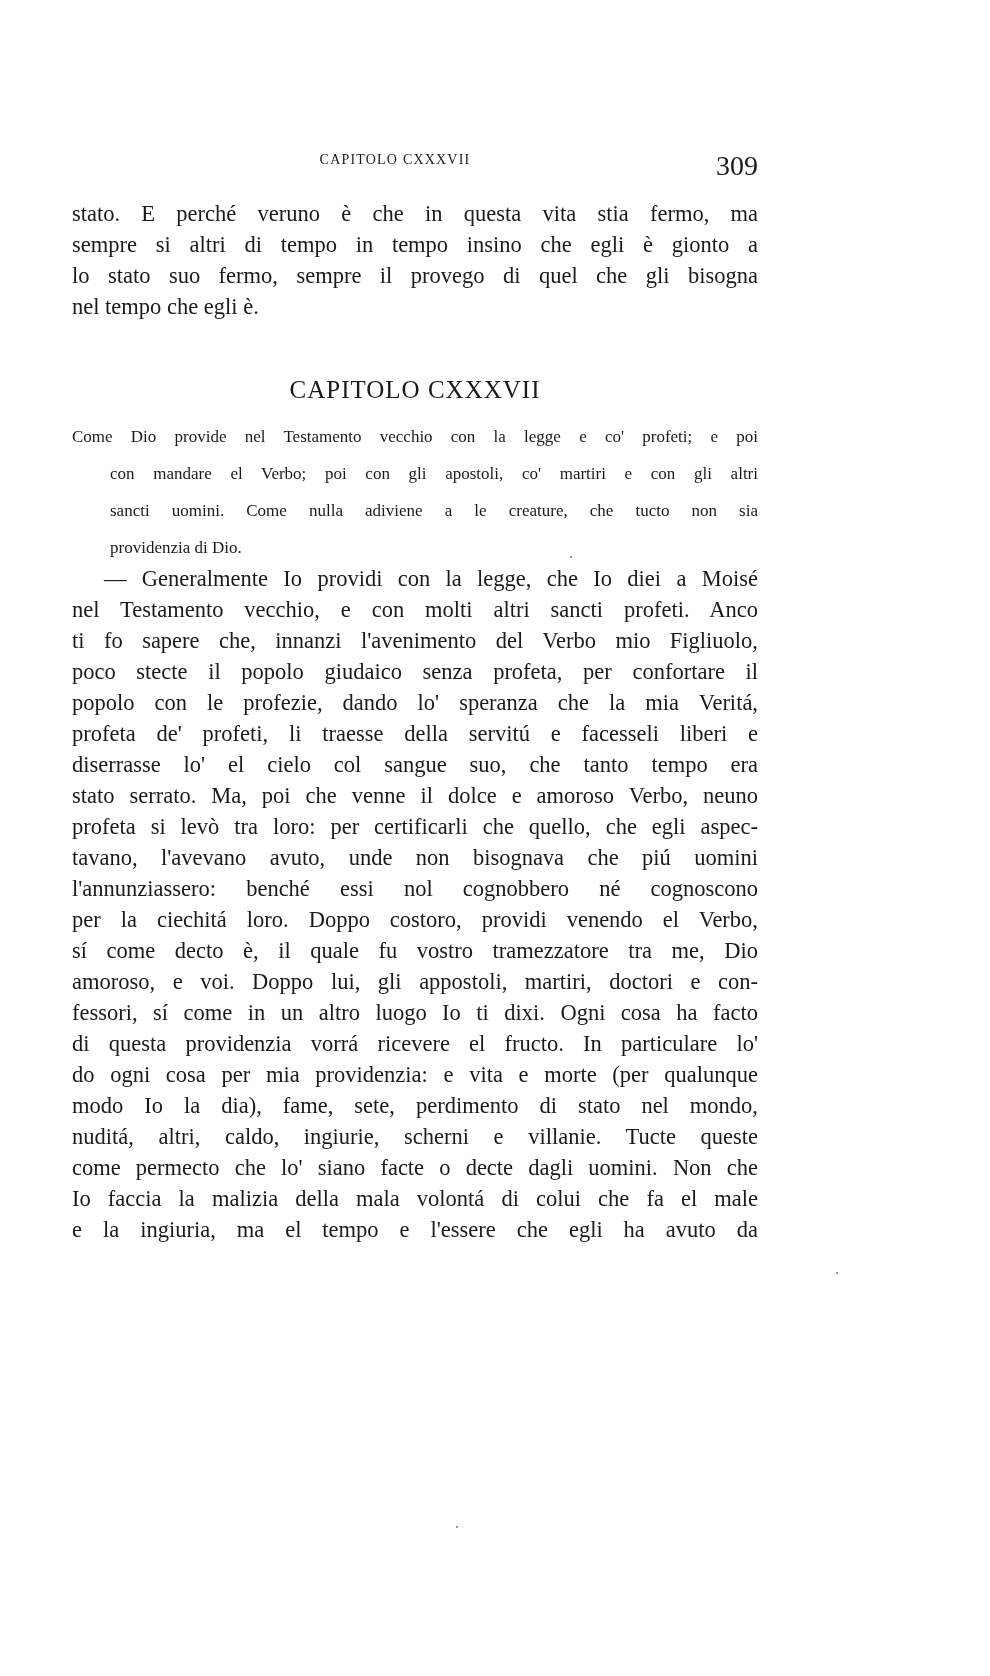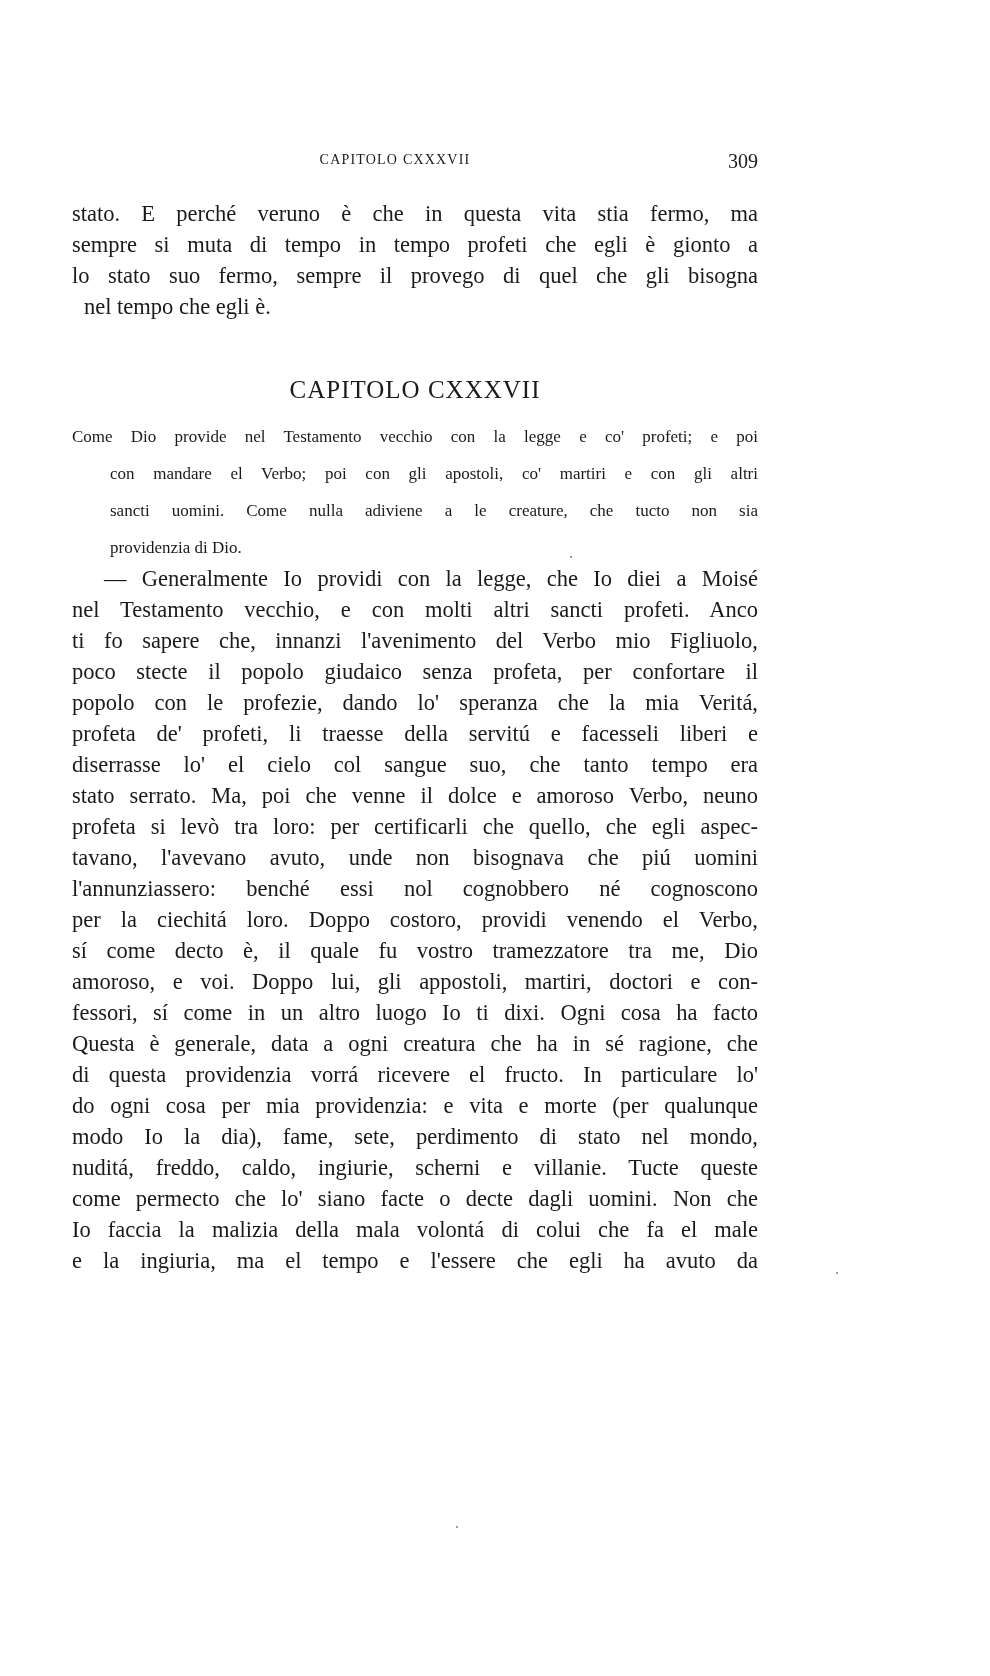--- a/index.html
+++ b/index.html
@@ -36,39 +36,38 @@
       text-align: center;
       top: 2px;
       font-size: 14px;
       letter-spacing: 1.2px;
       margin-left: -40px;
     }
     .page-number {
       position: absolute;
       right: 0;
       top: 0;
-      font-size: 20px;
+      font-size: 28px;
     }
     .text-block {
       position: absolute;
       left: 72px;
       width: 686px;
     }
     .line {
       display: block;
       height: 31px;
       line-height: 31px;
       font-size: 22.5px;
       white-space: nowrap;
       text-align: justify;
       text-align-last: justify;
     }
     .line.last {
       text-align-last: left;
-      margin-left: 12px;
     }
     .line.indent {
       padding-left: 32px;
     }
     .top-para { top: 198px; }
     .chapter-heading {
       position: absolute;
       top: 376px;
       left: 72px;
       width: 686px;
@@ -112,21 +111,21 @@
 
 <div class="page">
 
   <div class="running-header">
     <span class="running-title">CAPITOLO CXXXVII</span>
     <span class="page-number">309</span>
   </div>
 
   <div class="text-block top-para">
     <span class="line">stato. E perché veruno è che in questa vita stia fermo, ma</span>
-    <span class="line">sempre si muta di tempo in tempo profeti che egli è gionto a</span>
+    <span class="line">sempre si altri di tempo in tempo insino che egli è gionto a</span>
     <span class="line">lo stato suo fermo, sempre il provego di quel che gli bisogna</span>
     <span class="line last">nel tempo che egli è.</span>
   </div>
 
   <div class="chapter-heading">CAPITOLO CXXXVII</div>
 
   <div class="summary">
     <span class="sline">Come Dio provide nel Testamento vecchio con la legge e co' profeti; e poi</span>
     <span class="sline hang">con mandare el Verbo; poi con gli apostoli, co' martiri e con gli altri</span>
     <span class="sline hang">sancti uomini. Come nulla adiviene a le creature, che tucto non sia</span>
@@ -142,25 +141,24 @@
     <span class="line">profeta de' profeti, li traesse della servitú e facesseli liberi e</span>
     <span class="line">diserrasse lo' el cielo col sangue suo, che tanto tempo era</span>
     <span class="line">stato serrato. Ma, poi che venne il dolce e amoroso Verbo, neuno</span>
     <span class="line">profeta si levò tra loro: per certificarli che quello, che egli aspec-</span>
     <span class="line">tavano, l'avevano avuto, unde non bisognava che piú uomini</span>
     <span class="line">l'annunziassero: benché essi nol cognobbero né cognoscono</span>
     <span class="line">per la ciechitá loro. Doppo costoro, providi venendo el Verbo,</span>
     <span class="line">sí come decto è, il quale fu vostro tramezzatore tra me, Dio</span>
     <span class="line">amoroso, e voi. Doppo lui, gli appostoli, martiri, doctori e con-</span>
     <span class="line">fessori, sí come in un altro luogo Io ti dixi. Ogni cosa ha facto</span>
-    <span class="line">Questa è generale, data a ogni creatura che ha in sé ragione, che</span>
     <span class="line">di questa providenzia vorrá ricevere el fructo. In particulare lo'</span>
     <span class="line">do ogni cosa per mia providenzia: e vita e morte (per qualunque</span>
     <span class="line">modo Io la dia), fame, sete, perdimento di stato nel mondo,</span>
-    <span class="line">nuditá, freddo, caldo, ingiurie, scherni e villanie. Tucte queste</span>
+    <span class="line">nuditá, altri, caldo, ingiurie, scherni e villanie. Tucte queste</span>
     <span class="line">come permecto che lo' siano facte o decte dagli uomini. Non che</span>
     <span class="line">Io faccia la malizia della mala volontá di colui che fa el male</span>
     <span class="line">e la ingiuria, ma el tempo e l'essere che egli ha avuto da</span>
   </div>
 
   <span class="speck" style="left:570px; top:556px;"></span>
   <span class="speck" style="left:836px; top:1272px;"></span>
   <span class="speck" style="left:456px; top:1526px;"></span>
 </div>
 

